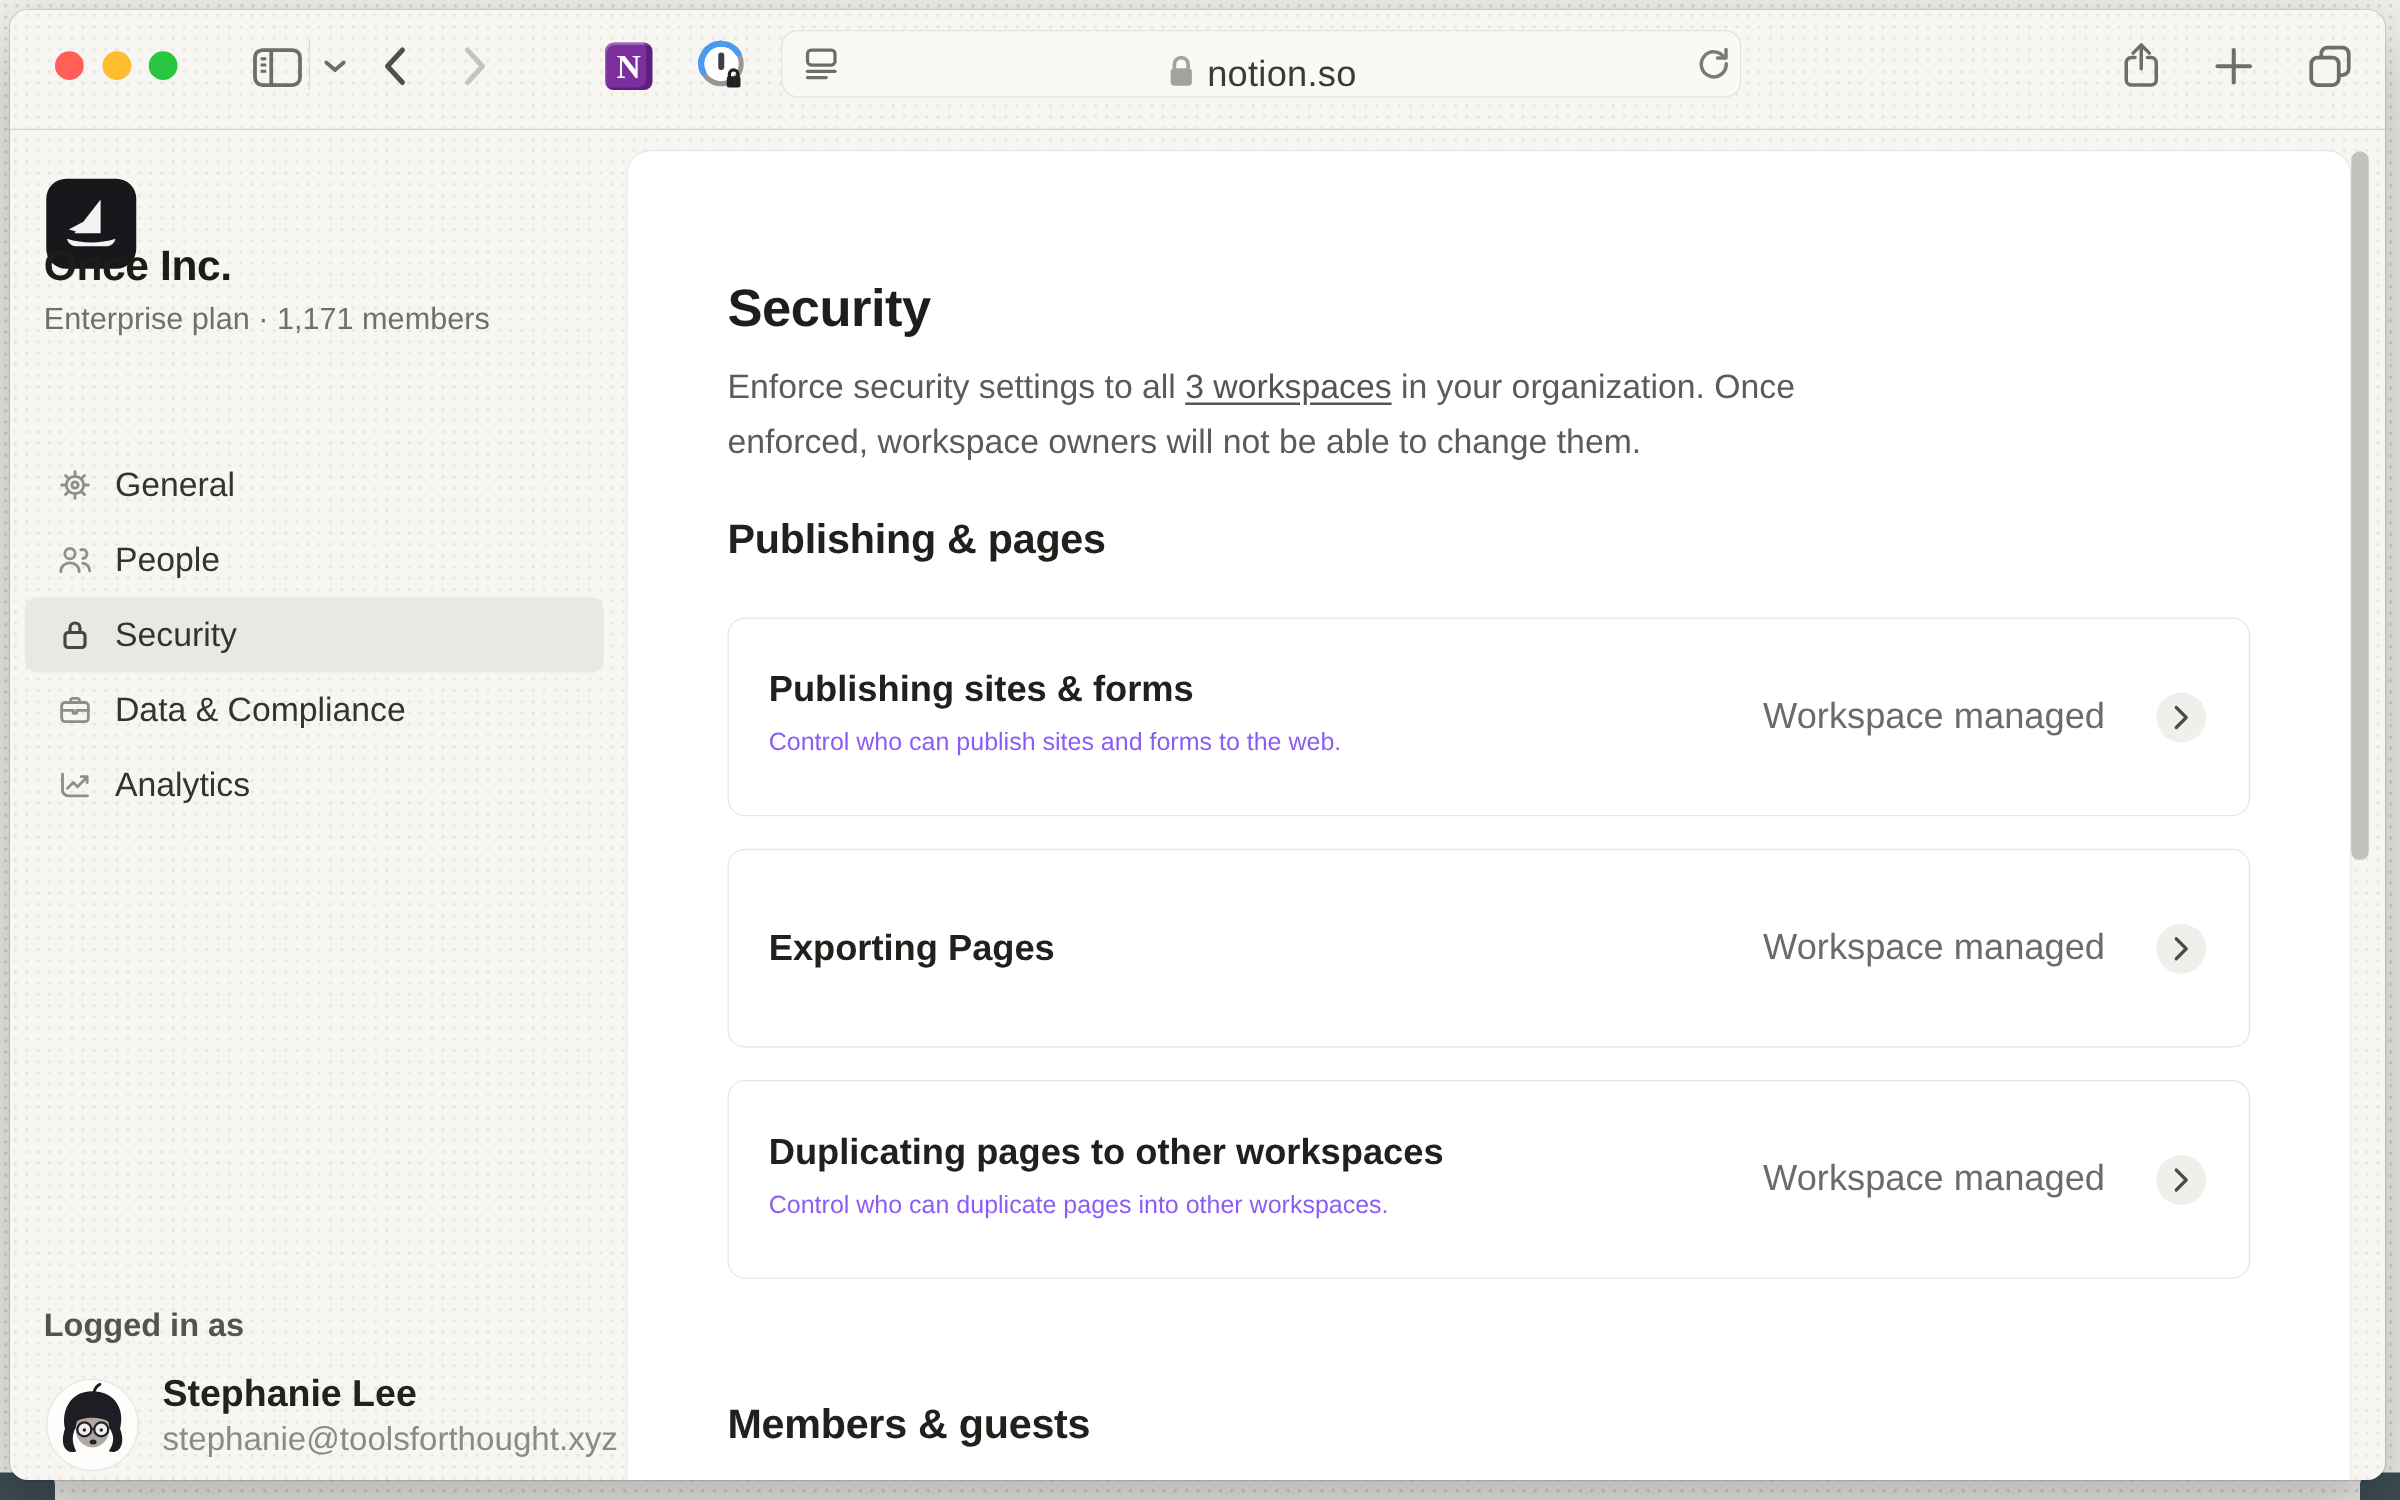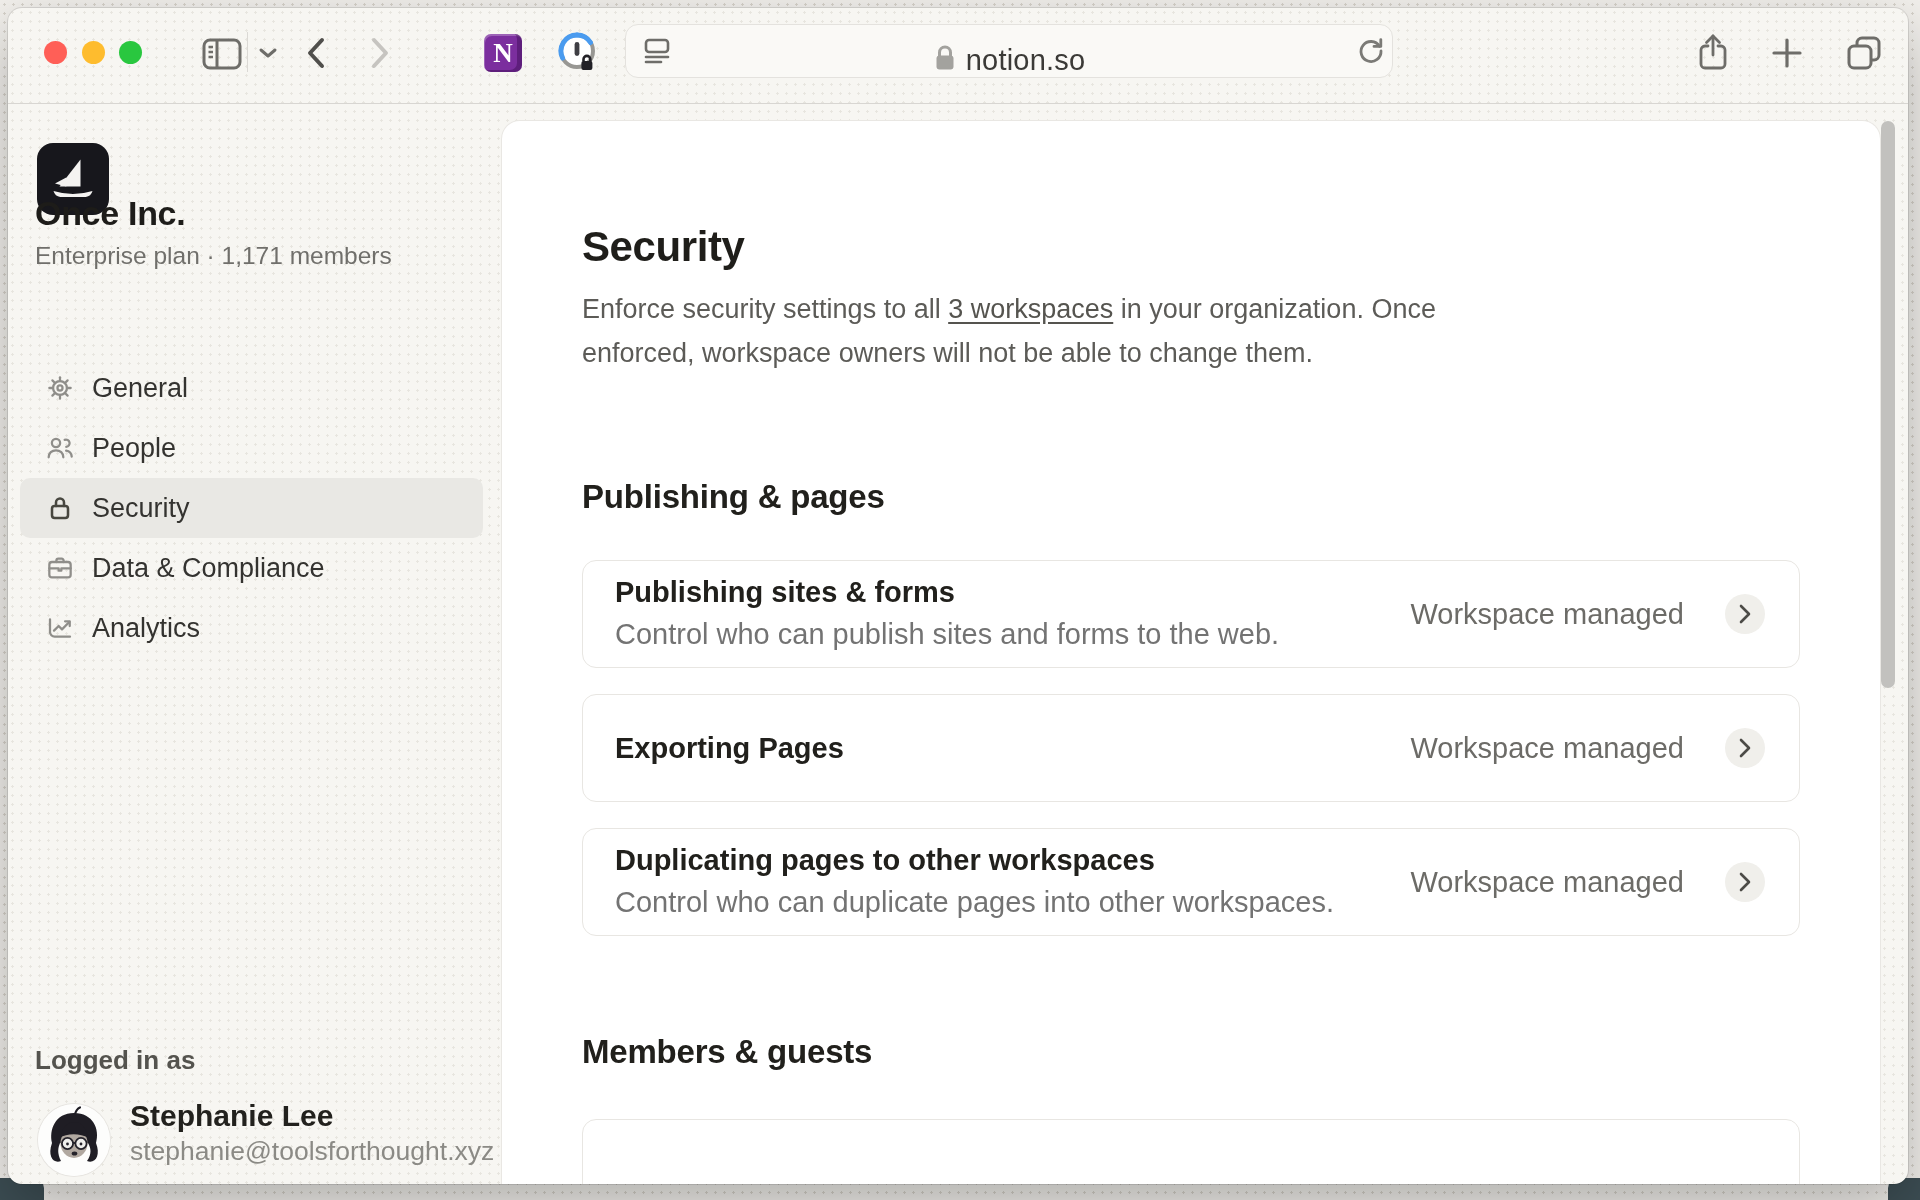--- a/index.html
+++ b/index.html
@@ -69,31 +69,31 @@
   .pane{
     position:absolute;left:494px;top:17px;width:1378px;bottom:-40px;
     background:#ffffff;border-radius:18px 18px 0 0;
     box-shadow:0 0 0 1px #e9e7e3;
   }
   .content{padding:0 80px;}
   .h1{margin:100px 0 0;font-size:42px;line-height:52px;font-weight:700;color:#1f1e1a;letter-spacing:-.4px;}
   .intro{margin:14px 0 0;font-size:27px;line-height:44px;color:#5c5b57;max-width:1180px;}
   .intro a{color:#55544f;text-decoration:underline;text-underline-offset:4px;cursor:pointer;}
   .intro .l2{display:block;}
-  .h2{margin:102px 0 0;font-size:33px;line-height:40px;font-weight:700;color:#21201c;letter-spacing:-.2px;}
+  .h2{margin:36px 0 0;font-size:33px;line-height:40px;font-weight:700;color:#21201c;letter-spacing:-.2px;}
   .h2.second{margin-top:96px;}
   .card{
-    margin-top:26px;height:108px;box-sizing:border-box;
+    margin-top:26px;height:159px;box-sizing:border-box;
     border:1.5px solid #e8e6e2;border-radius:14px;background:#fff;
     display:flex;align-items:center;justify-content:space-between;
     padding:0 34px 0 32px;cursor:pointer;
   }
   .card.first{margin-top:43px;}
   .card-title{font-size:29px;line-height:36px;font-weight:700;color:#21201c;}
-  .card-desc{margin-top:4px;font-size:29px;line-height:40px;color:#737373;}
+  .card-desc{margin-top:4px;font-size:20px;line-height:40px;color:#8b5cf6;}
   .card-right{display:flex;align-items:center;gap:41px;flex:none;}
   .card-status{font-size:29px;color:#6c6b67;white-space:nowrap;}
   .chev-btn{width:40px;height:40px;border-radius:50%;background:#f0efeb;display:flex;align-items:center;justify-content:center;color:#4c4b47;}
   .card.partial{margin-top:47px;height:120px;}
 
   
   .scroll-thumb{position:absolute;left:1873px;top:17px;width:14px;height:567px;border-radius:7px;background:#c2c1be;}
 </style>
 </head>
 <body>

